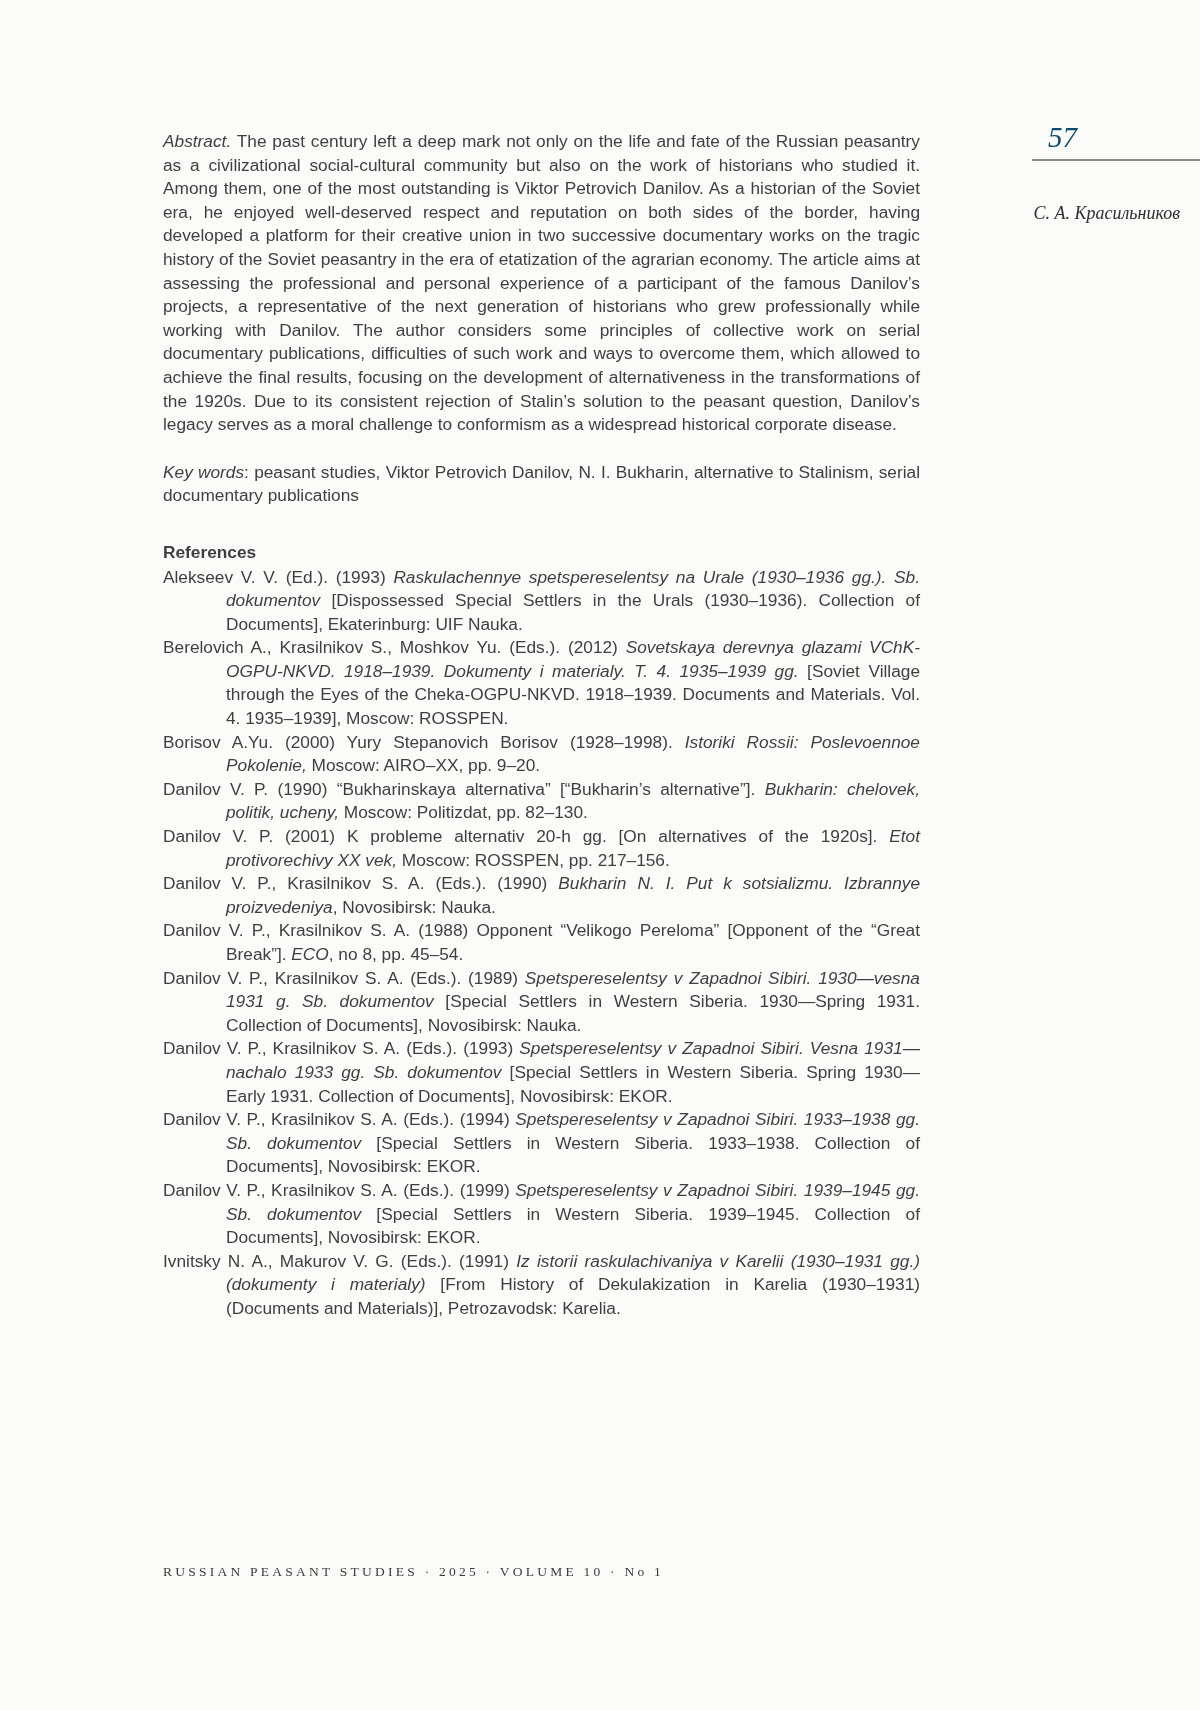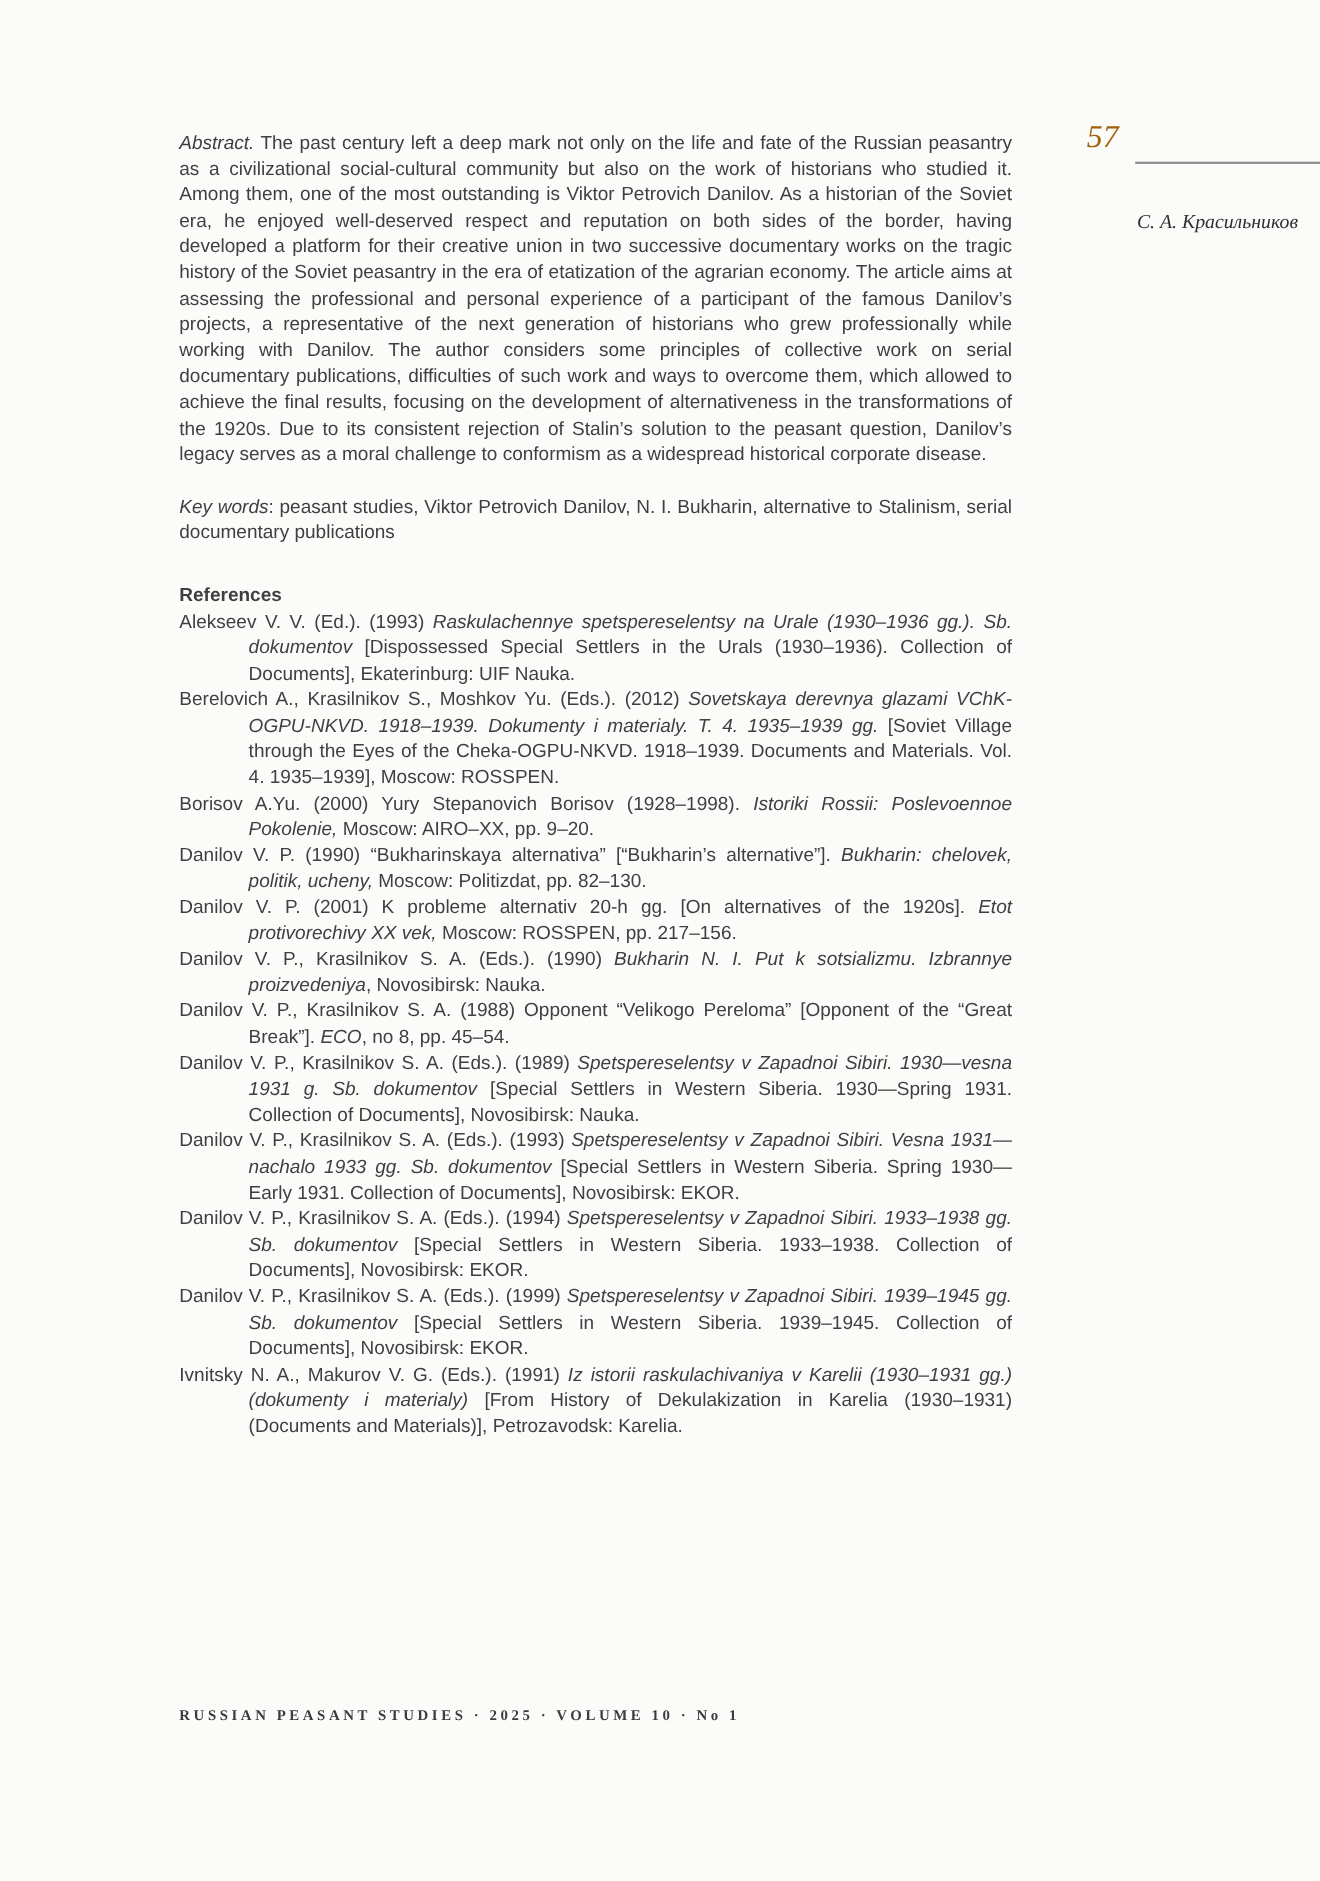--- a/index.html
+++ b/index.html
@@ -4,21 +4,21 @@
 <style>
   html, body { margin: 0; padding: 0; }
   body {
     width: 1200px; height: 1710px;
     background: #fbfbfa;
     font-family: "Liberation Sans", sans-serif;
     color: #3f3f3f;
     position: relative;
     overflow: hidden;
   }
-  .page { position: absolute; inset: 0; }
+  .page { position: absolute; inset: 0; margin-top: 12px; }
 
   
   .main {
     position: absolute;
     left: 163px; top: 118px;
     width: 757px;
     font-size: 17.3px;
     line-height: 23.6px;
     text-align: justify;
     hyphens: auto;
@@ -34,25 +34,25 @@
   }
   .ref {
     margin: 0;
     padding-left: 63px;
     text-indent: -63px;
   }
 
   
   .pagenum {
     position: absolute;
-    left: 988px; top: 109px;
+    left: 1048px; top: 109px;
     font-family: "Liberation Serif", serif;
     font-style: italic;
     font-size: 29px;
-    color: #a16207;
+    color: #0c4a6e;
   }
   .headrule {
     position: absolute;
     left: 1032px; top: 147px;
     width: 168px; height: 2px;
     background: #8b8b8b;
   }
   .marginalia {
     position: absolute;
     left: 990px; top: 188px;
@@ -67,21 +67,20 @@
 
   
   .footer {
     position: absolute;
     left: 163px; top: 1552px;
     font-family: "Liberation Serif", serif;
     font-size: 13.5px;
     letter-spacing: 0.24em;
     color: #3b3b3b;
     white-space: nowrap;
-    font-weight: bold;
   }
 </style>
 </head>
 <body>
 
 <div class="page">
 
   <div class="main">
 
     <p class="para"><span class="it">Abstract.</span><span> The past century left a deep mark not only on the life and fate of the Russian peasantry as a civilizational social-cultural community but also on the work of historians who studied it. Among them, one of the most outstanding is Viktor Petrovich Danilov. As a historian of the Soviet era, he enjoyed well-deserved respect and reputation on both sides of the border, having developed a platform for their creative union in two successive documentary works on the tragic history of the Soviet peasantry in the era of etatization of the agrarian economy. The article aims at assessing the professional and personal experience of a participant of the famous Danilov’s projects, a representative of the next generation of historians who grew professionally while working with Danilov. The author considers some principles of collective work on serial documentary publications, difficulties of such work and ways to overcome them, which allowed to achieve the final results, focusing on the development of alternativeness in the transformations of the 1920s. Due to its consistent rejection of Stalin’s solution to the peasant question, Danilov’s legacy serves as a moral challenge to conformism as a widespread historical corporate disease.</span></p>

